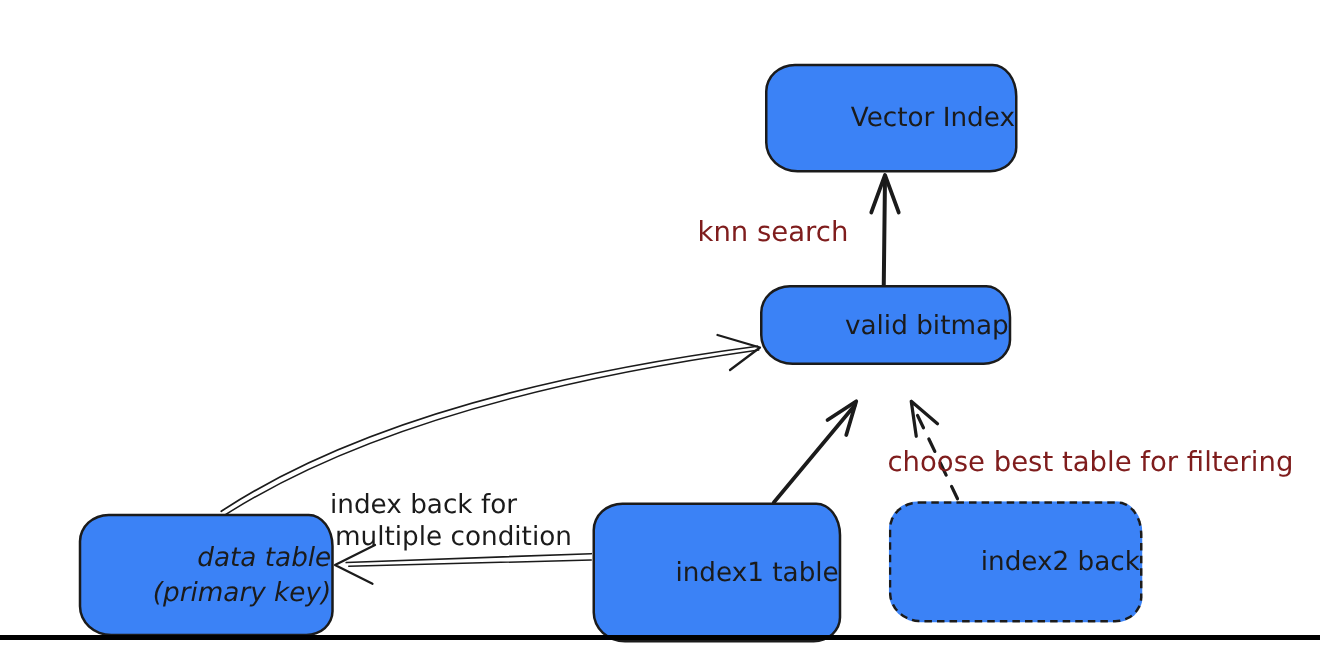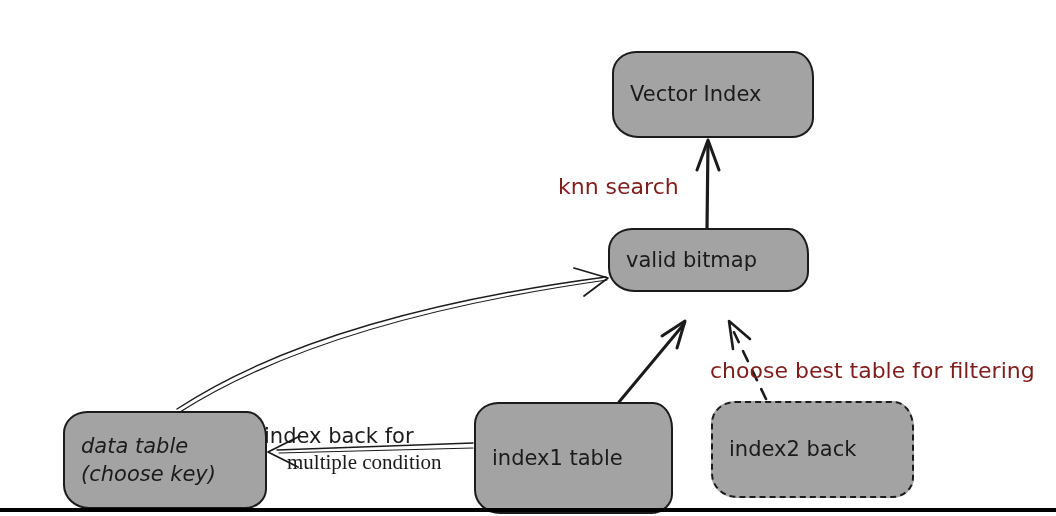--- a/index.html
+++ b/index.html
@@ -14,32 +14,31 @@
   }
   #arrows {
     position: absolute;
     left: 0; top: 0;
     width: 1056px; height: 516px;
     z-index: 1;
   }
   .node {
     position: absolute;
     z-index: 2;
-    background: #a3a3a3;
+    background: #3b82f6;
     border: 2.6px solid #1b1b1b;
     border-radius: 24px 20px 22px 26px / 22px 26px 20px 24px;
     display: flex;
     flex-direction: column;
-    align-items: flex-start;
+    align-items: flex-end;
     justify-content: center;
     font-size: 21px;
     line-height: 1.35;
     text-align: center;
     box-sizing: border-box;
-    padding-left: 16px;
   }
   .node.dashed { border-style: dashed; }
   .edge-label {
     position: absolute;
     z-index: 3;
     font-size: 22px;
     white-space: nowrap;
   }
   .edge-label.blue { color: #7f1d1d; }
   .edge-label.black { color: #1b1b1b; white-space: normal; line-height: 1.25; }
@@ -89,34 +88,34 @@
   <div class="node" style="left:612px; top:51px; width:202px; height:87px;">
     <span>Vector Index</span>
   </div>
 
   <div class="node" style="left:608px; top:228px; width:201px; height:64px;">
     <span>valid bitmap</span>
   </div>
 
   <div class="node" style="left:63px; top:411px; width:204px; height:98px;font-style:italic;">
     <span>data table</span>
-    <span>(choose key)</span>
+    <span>(primary key)</span>
   </div>
 
   <div class="node" style="left:474px; top:402px; width:199px; height:112px;">
     <span>index1 table</span>
   </div>
 
   <div class="node dashed" style="left:711px; top:401px; width:203px; height:97px;">
     <span>index2 back</span>
   </div>
 
   <div class="edge-label blue" style="left:558px; top:174px;">knn search</div>
 
   <div class="edge-label blue" style="left:668px; top:358px;margin-left:42px;">choose best table for filtering</div>
 
-  <div class="edge-label black" style="left:264px; top:390px; width:230px; font-size:21px;margin-top:33px;">
+  <div class="edge-label black" style="left:264px; top:390px; width:230px; font-size:21px;">
     <div>index back for</div>
-    <div style="padding-left:23px;font-family:Liberation Serif, serif;">multiple condition</div>
+    <div style="padding-left:4px;">multiple condition</div>
   </div>
 
   <div id="bottom-rule"></div>
 </div>
 
 </body></html>

